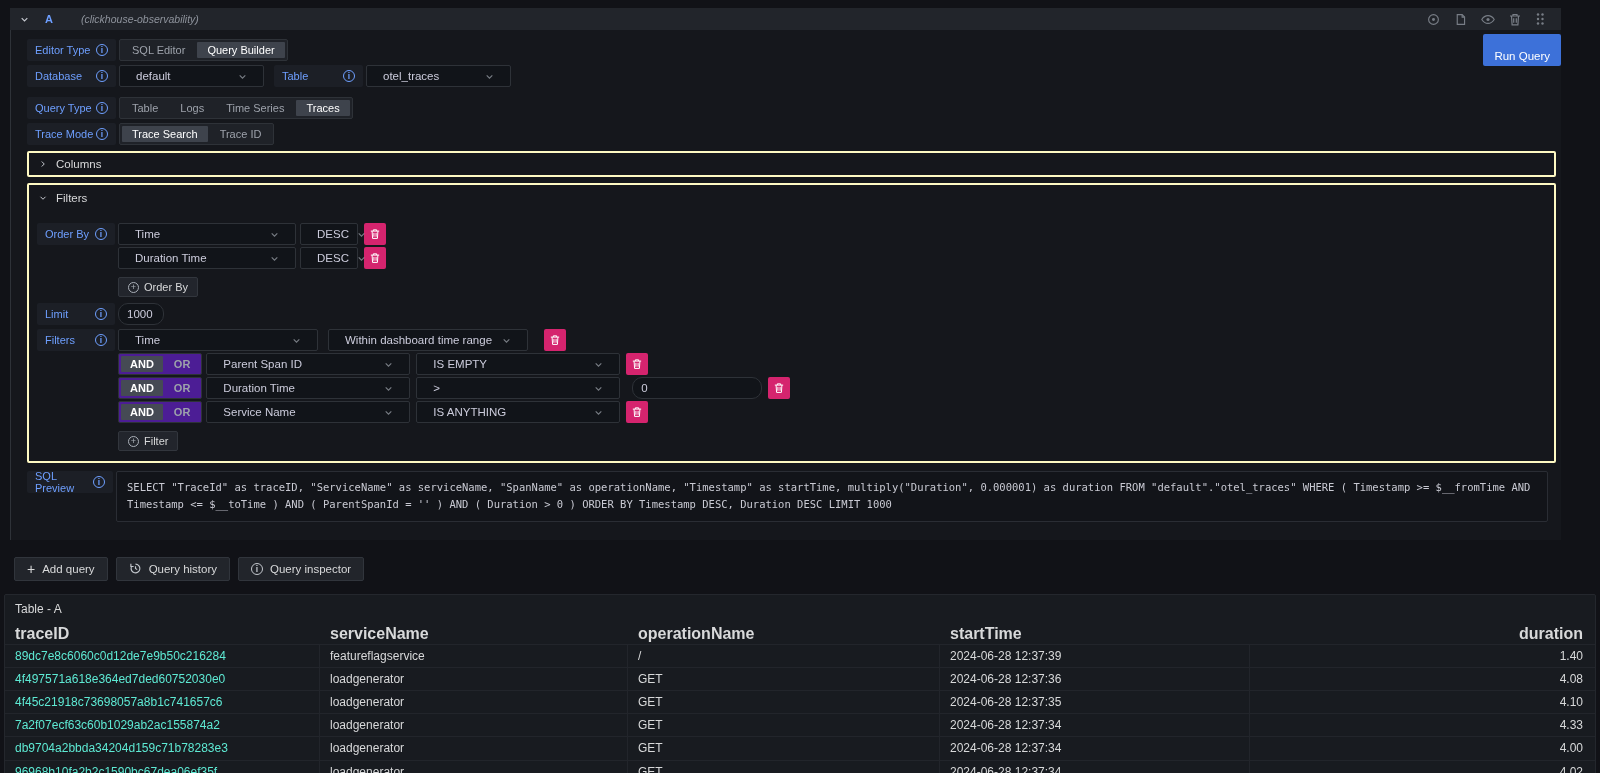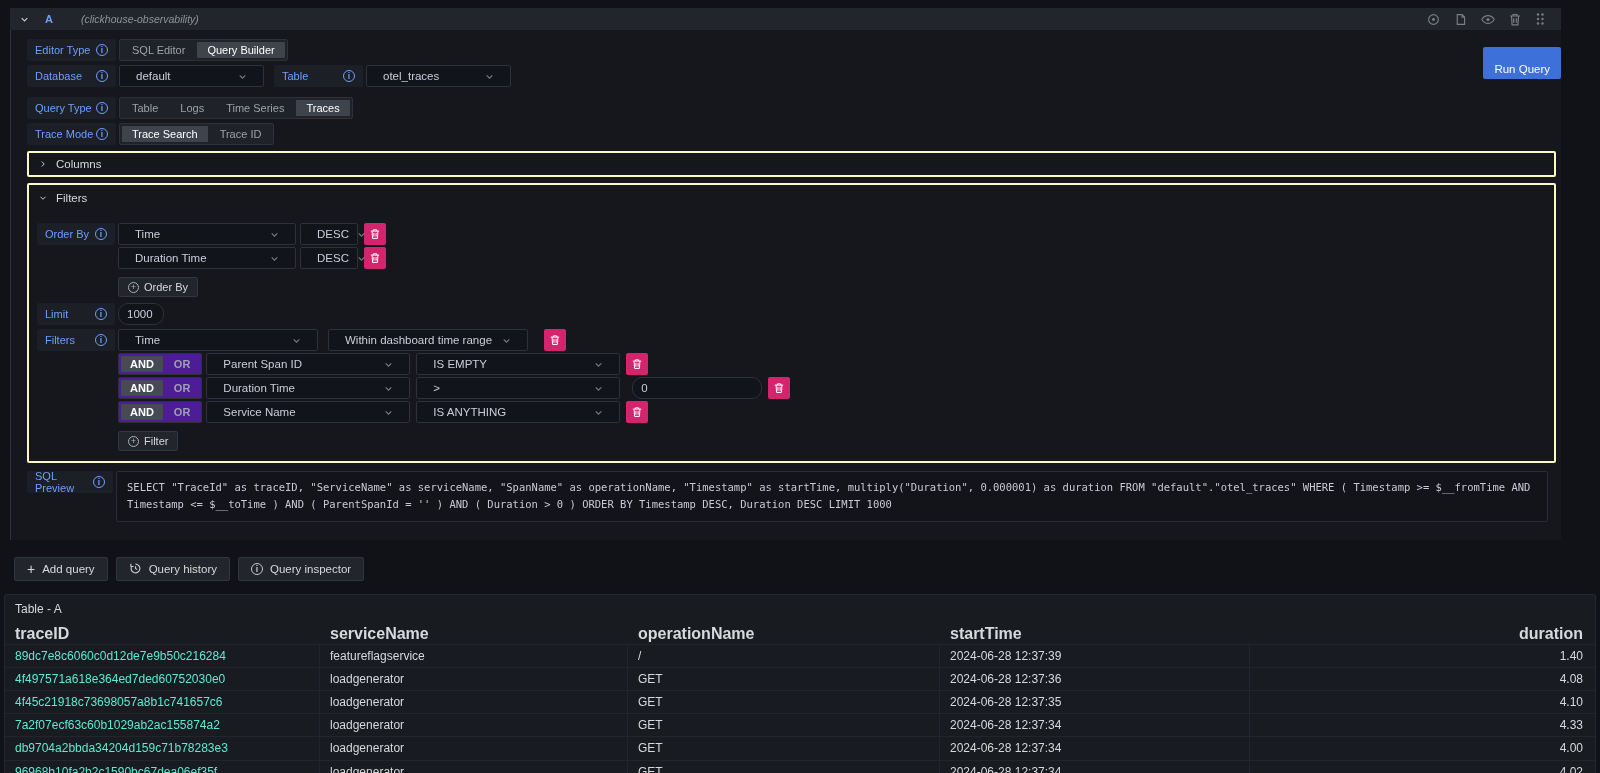--- a/index.html
+++ b/index.html
@@ -19,21 +19,21 @@
   }
   .collapse-chev { display:flex; align-items:center; padding:0 2px; cursor:pointer; }
   .refid { color:#6e9fff; font-weight:700; font-size:11px; margin-left:8px; }
   .dsname { color:#8e939c; font-style:italic; font-size:10.5px; margin-left:22px; }
   .qh-icons { margin-left:auto; display:flex; gap:14px; align-items:center; }
   .qh-icons .icobtn { opacity:.85; cursor:pointer; }
 
   .qbody { position:relative; border-left:1px solid #2e3238; padding:9px 0 14px 16px; }
 
   .runq {
-    position:absolute; top:17px; right:0; height:22px; padding:16px 11px;
+    position:absolute; top:4px; right:0; height:22px; padding:16px 11px;
     background:#3d71d9; color:#fff; border:none; border-radius:2px;
     font-family:inherit; font-size:11.5px; font-weight:500; cursor:pointer;
   }
 
   .frow { display:flex; align-items:center; margin-bottom:4px; }
   .frow.gap-top { margin-top:10px; }
 
   .flabel {
     width:89px; flex:none; height:22px; background:#1c1f26; border-radius:2px;
     display:flex; align-items:center; justify-content:space-between;

